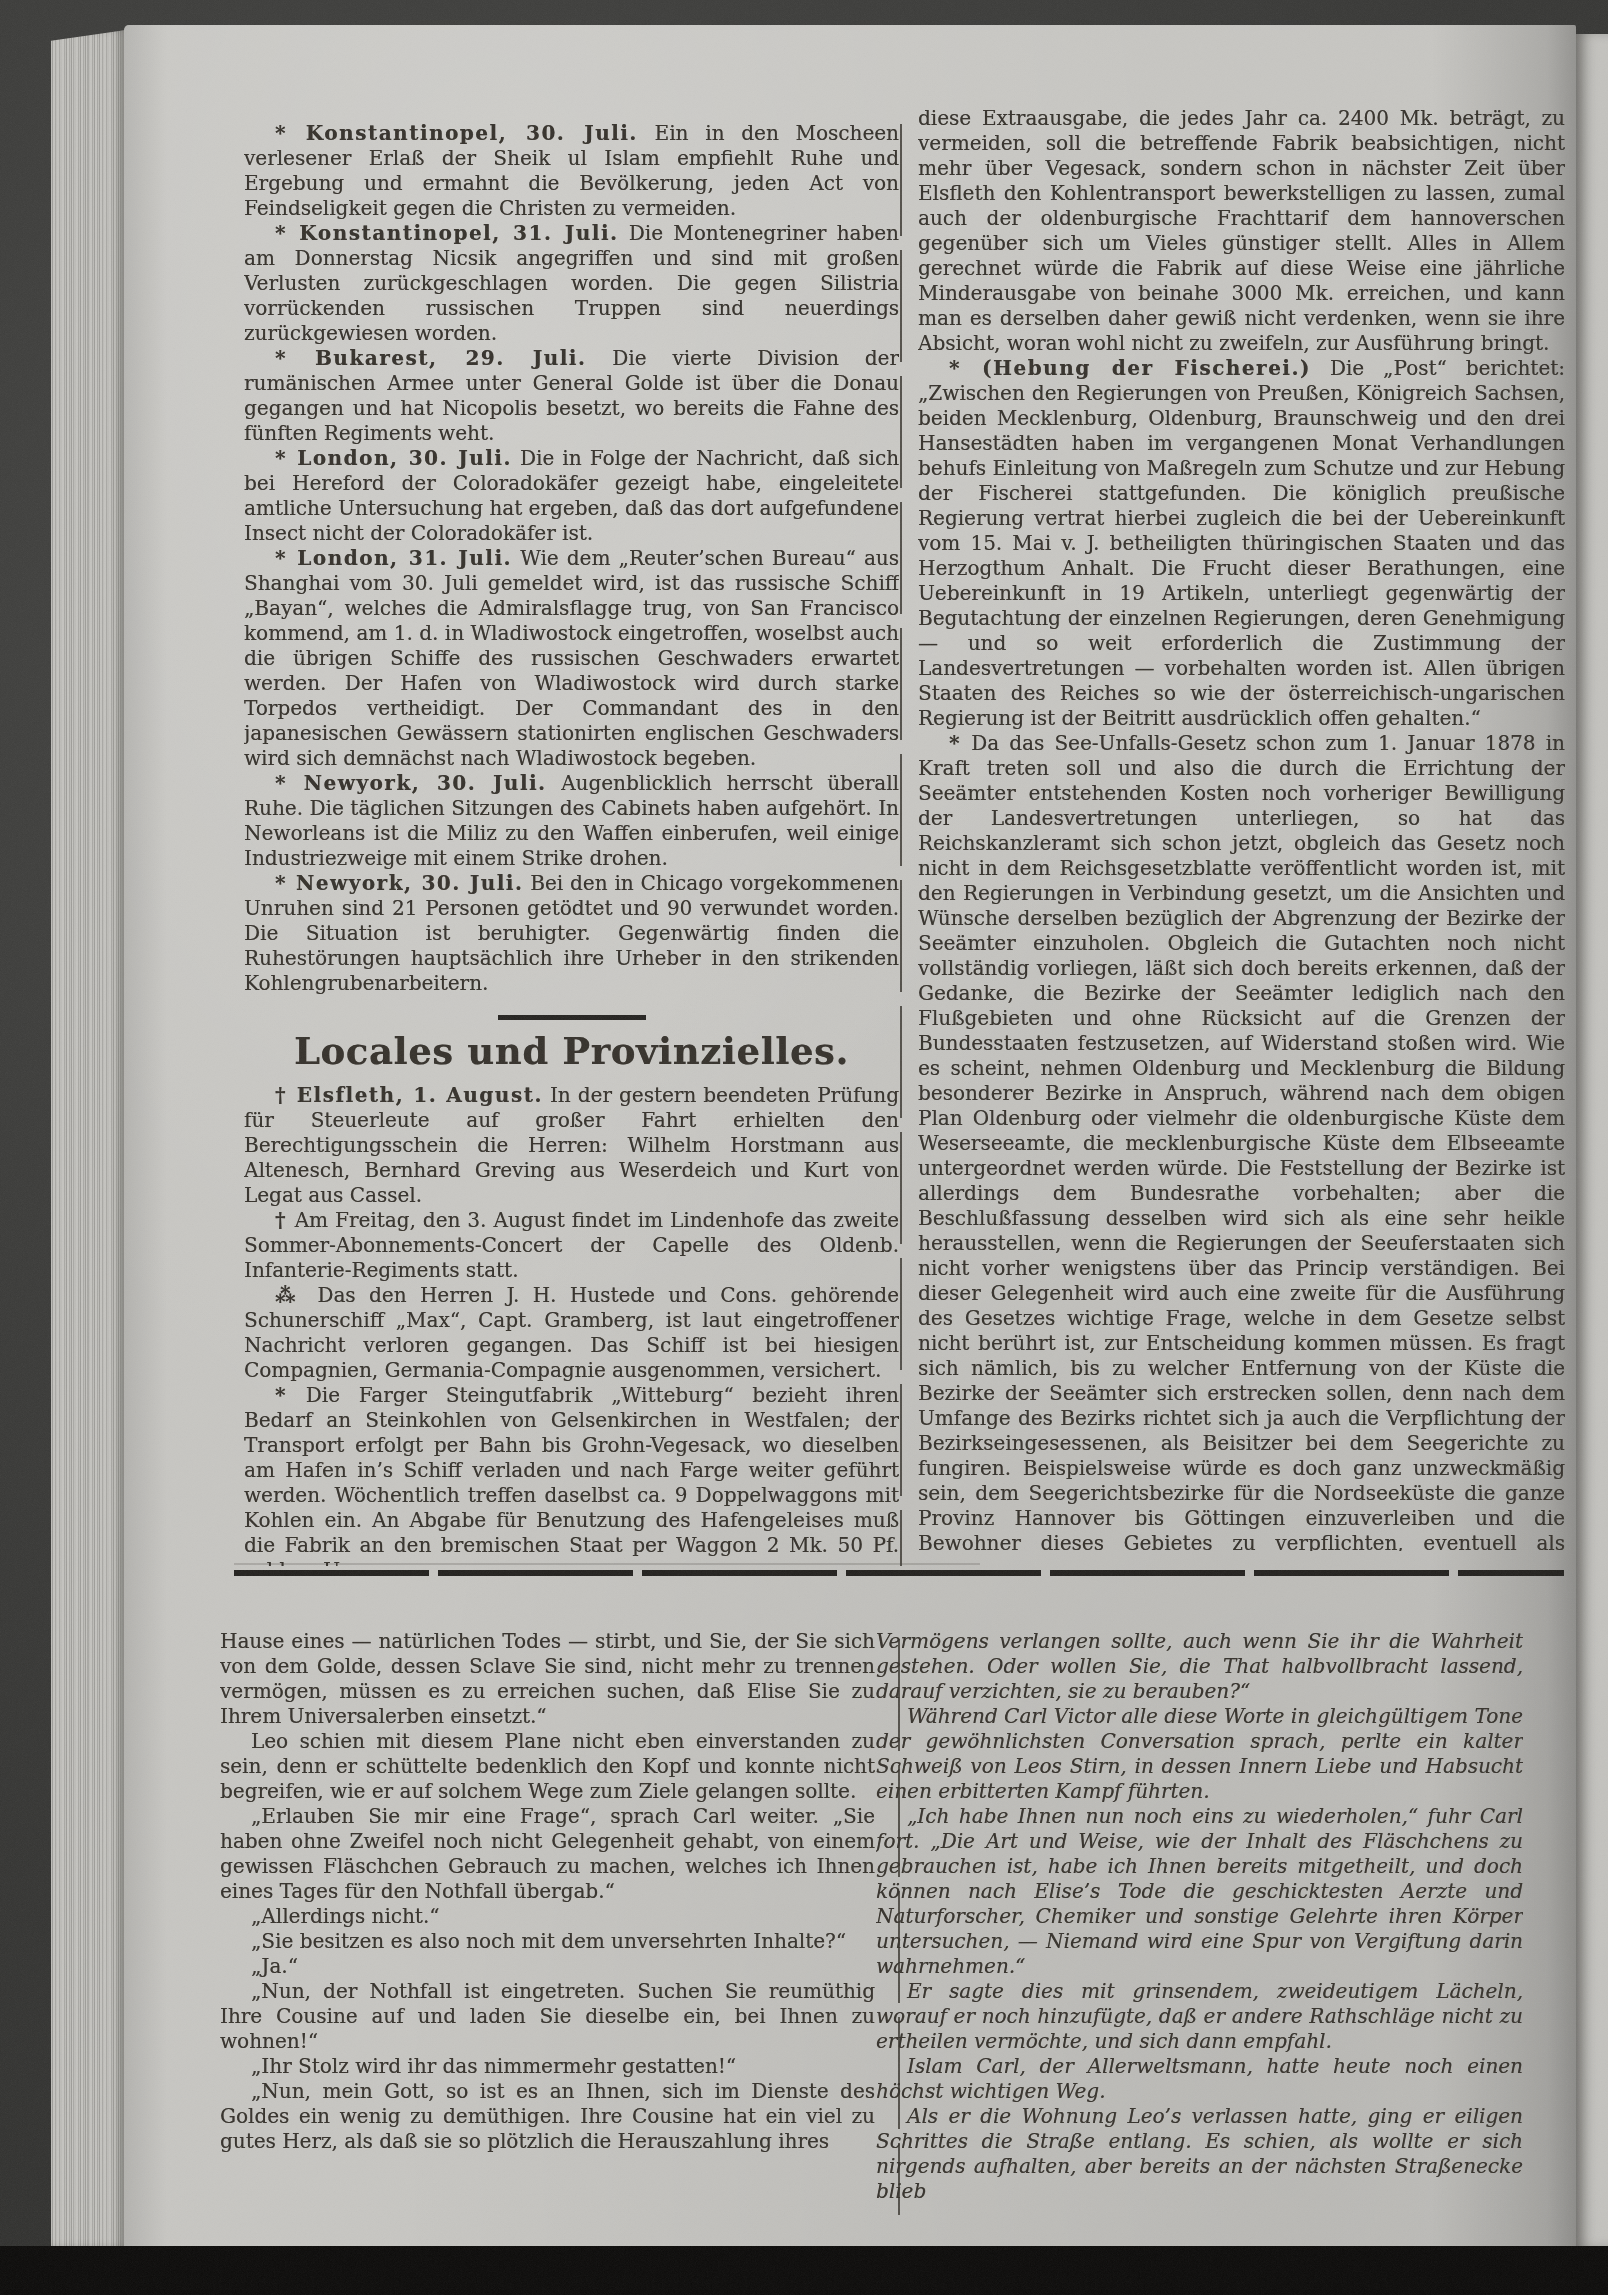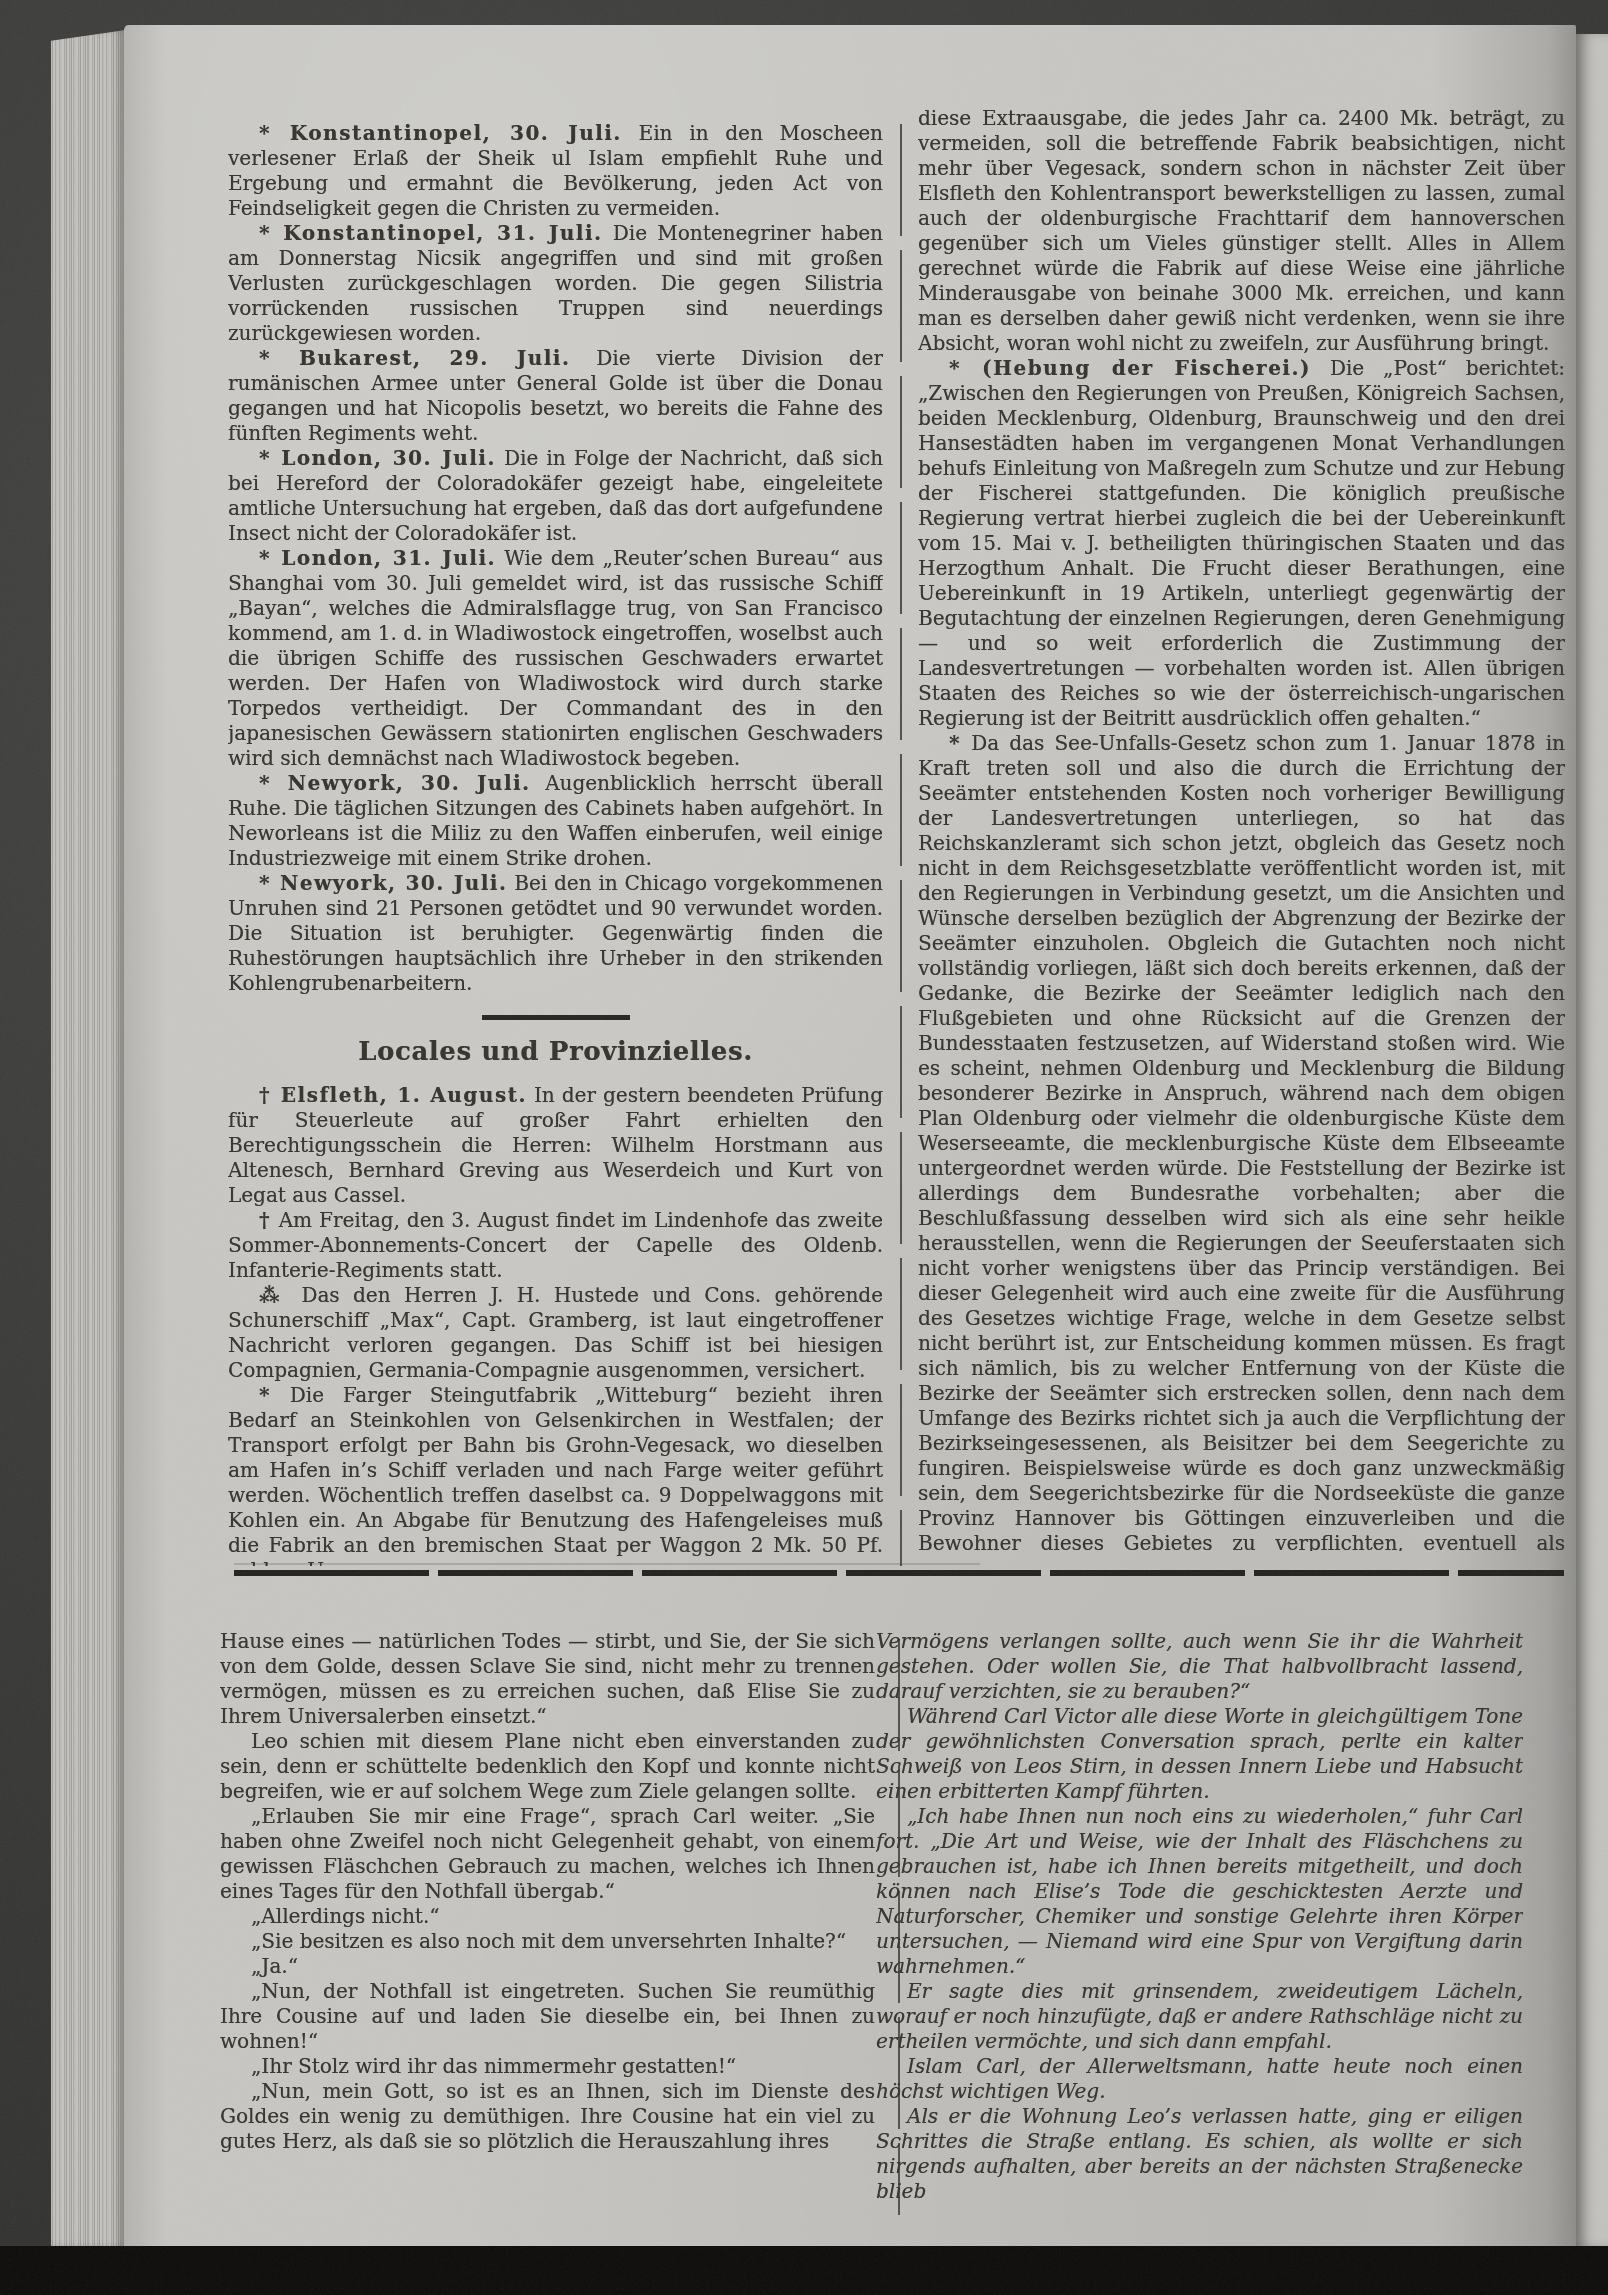--- a/index.html
+++ b/index.html
@@ -20,26 +20,26 @@
     border-radius:4.7px 1.8px 0 0;}
   .second-page{position:absolute;left:1576px;top:34px;width:33px;height:2212px;
     background:#c3c2be;
     box-shadow:inset 12px 0 14px -6px rgba(42,40,36,.6);}
   .black-band{position:absolute;left:0;top:2246px;width:1609px;height:50px;background:#0c0b0a;z-index:6;}
   
   .col{position:absolute;overflow:hidden;color:#36322c;font-size:20px;line-height:25px;
        text-align:justify;z-index:3;text-shadow:0.2px 0.2px 0.6px rgba(54,50,44,.6);}
   .col p{margin:0;text-indent:31px;}
   .col p.noindent{text-indent:0;}
-  .left-main{left:228px;top:121px;width:655px;height:1445px;}
+  .left-main{left:244px;top:121px;width:655px;height:1445px;}
   .right-main{left:918px;top:106px;width:647px;height:1445px;}
   .feu-left{left:220px;top:1629px;width:655px;height:595px;}
   .feu-right{left:876px;top:1629px;width:647px;height:595px;font-style:italic;}
   .lead{font-weight:bold;letter-spacing:1.5px;}
-  .heading{font-size:26px;line-height:36px;font-weight:600;text-align:center;
+  .heading{font-size:37px;line-height:36px;font-weight:600;text-align:center;
            margin:0 0 14px 0;text-indent:0;letter-spacing:0.6px;}
   .small-rule{width:148px;height:4.7px;background:#262421;margin:19px auto 13px auto;}
   .col-divider{position:absolute;width:1.8px;z-index:2;
     background:repeating-linear-gradient(180deg,#53504a 0 112px,rgba(83,80,74,0) 112px 126px);}
   .div-main{left:900px;top:124px;height:1442px;}
   .div-feu{left:898px;top:1639px;height:576px;}
   .big-rule{position:absolute;left:234px;top:1570px;width:1330px;height:6px;z-index:3;
     background:repeating-linear-gradient(90deg,#23211e 0 195px,rgba(35,33,30,0) 195px 204px);}
   .ghost-line{position:absolute;left:234px;top:1563px;width:746px;height:1.8px;
     background:rgba(70,66,60,.22);z-index:3;}

